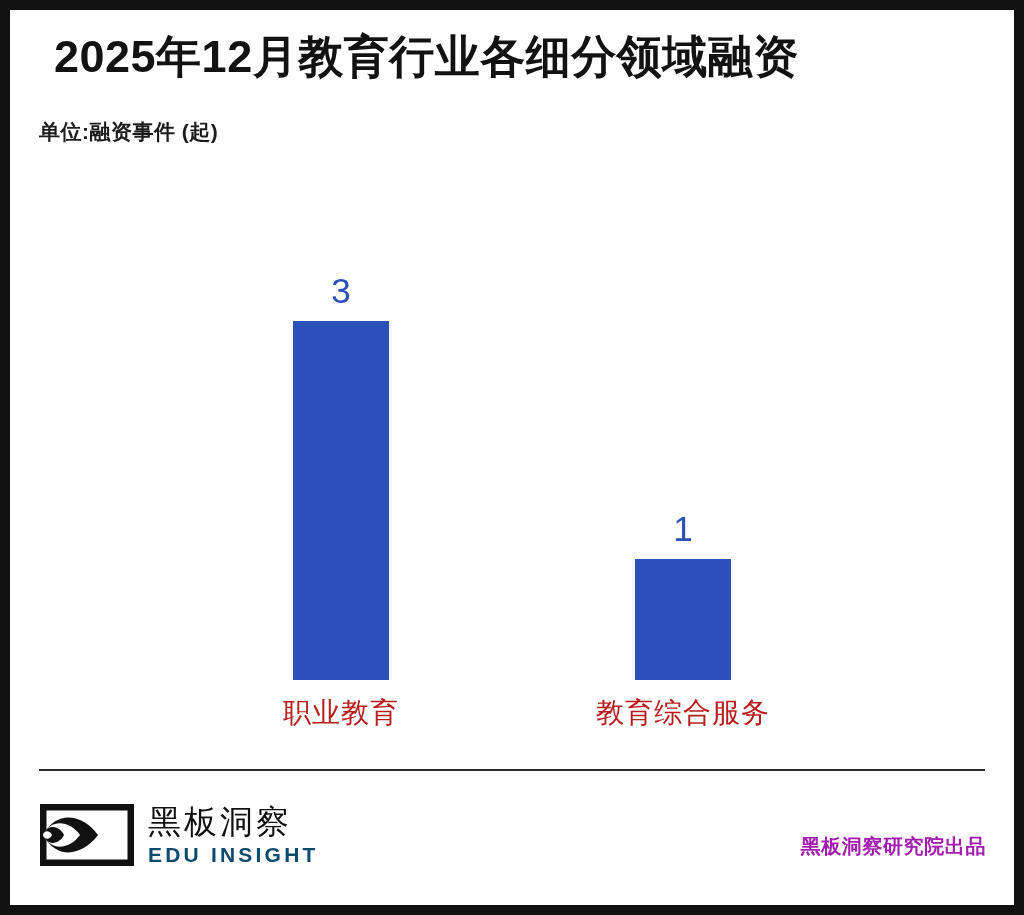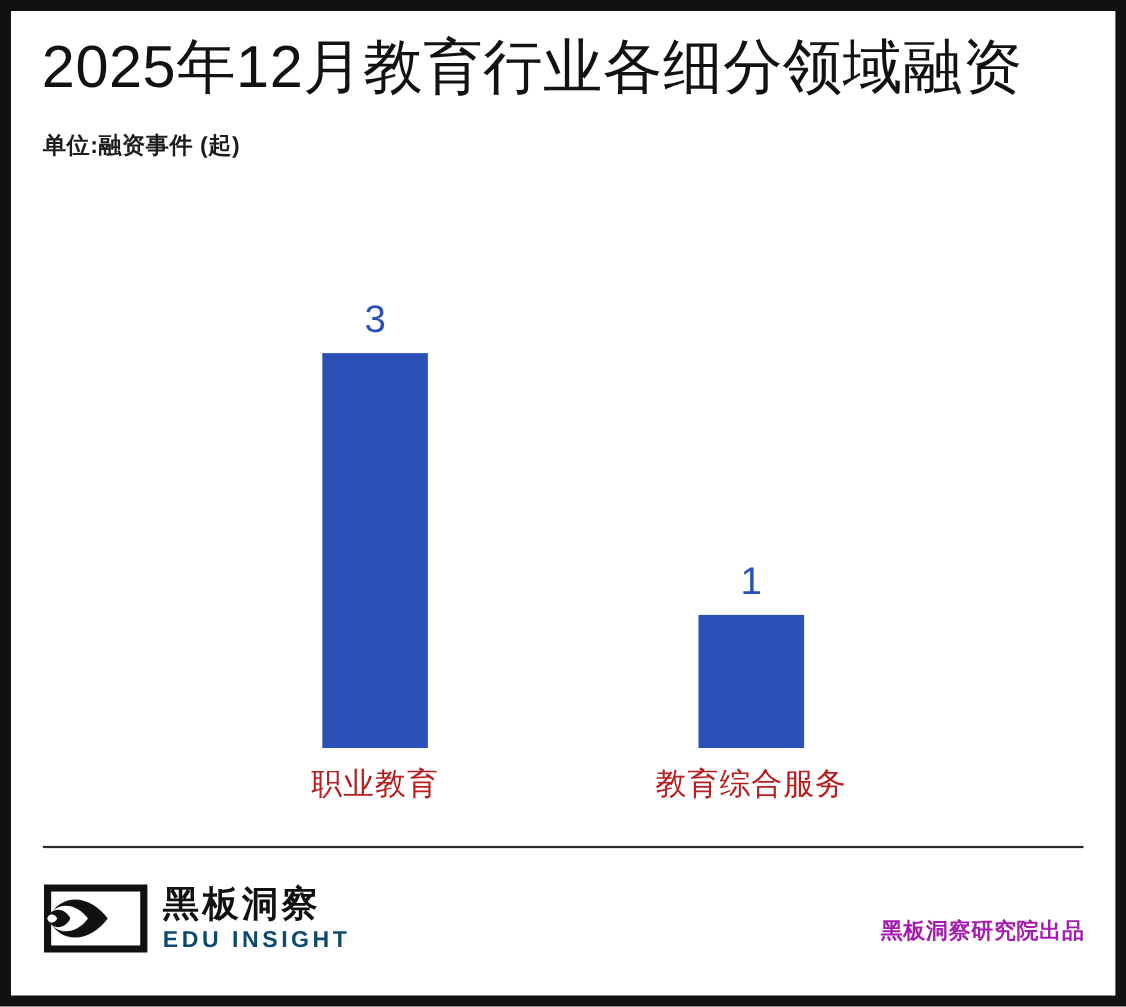--- a/index.html
+++ b/index.html
@@ -28,25 +28,25 @@
     width: 100%;
     height: 100%;
     background: #ffffff;
     box-sizing: border-box;
     overflow: hidden;
   }
 
   
   .title {
     position: absolute;
-    left: 28px;
+    left: 44px;
     top: 23px;
-    font-size: 54px;
+    font-size: 45px;
     line-height: 1.05;
-    font-weight: 400;
+    font-weight: 700;
     letter-spacing: 0.5px;
     color: #121212;
     white-space: nowrap;
   }
   .subtitle {
     position: absolute;
     left: 29px;
     top: 108px;
     font-size: 21px;
     font-weight: 700;
@@ -139,21 +139,21 @@
     flex: none;
     display: block;
   }
   .brand-words {
     display: flex;
     flex-direction: column;
     justify-content: center;
   }
   .brand-cn {
     font-size: 33px;
-    font-weight: 700;
+    font-weight: 400;
     color: #111111;
     letter-spacing: 3px;
     line-height: 1.18;
   }
   .brand-en {
     font-size: 21px;
     font-weight: 700;
     color: #0c4a6e;
     letter-spacing: 3.2px;
     line-height: 1.15;

